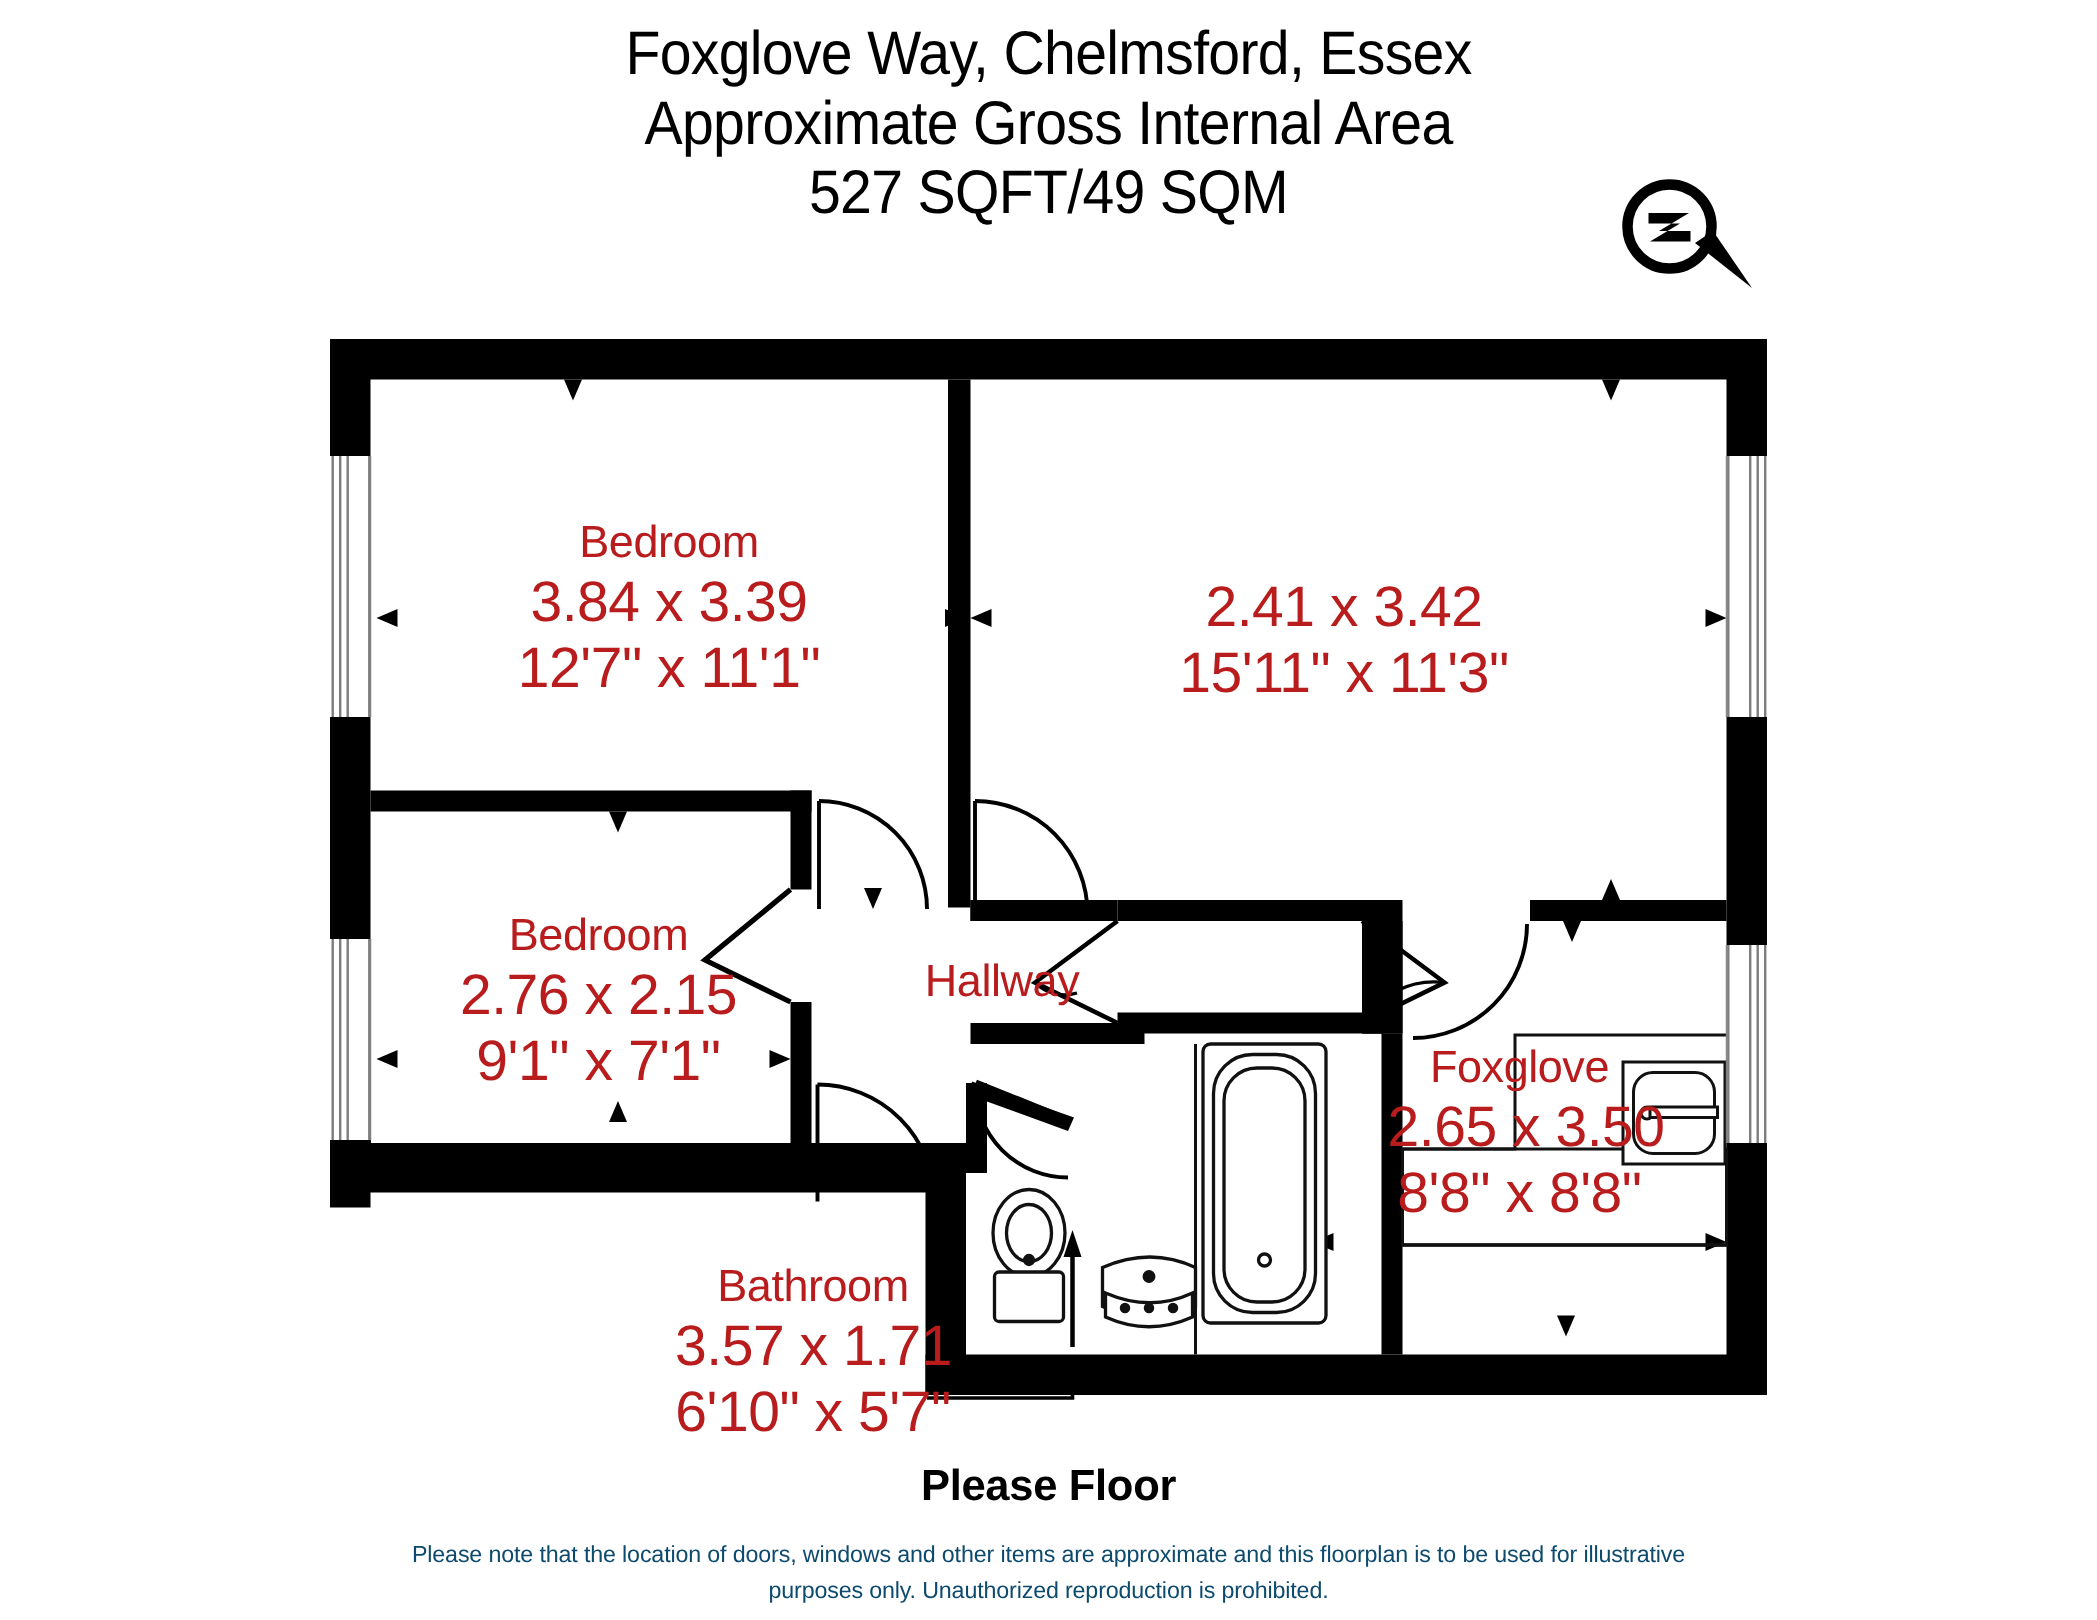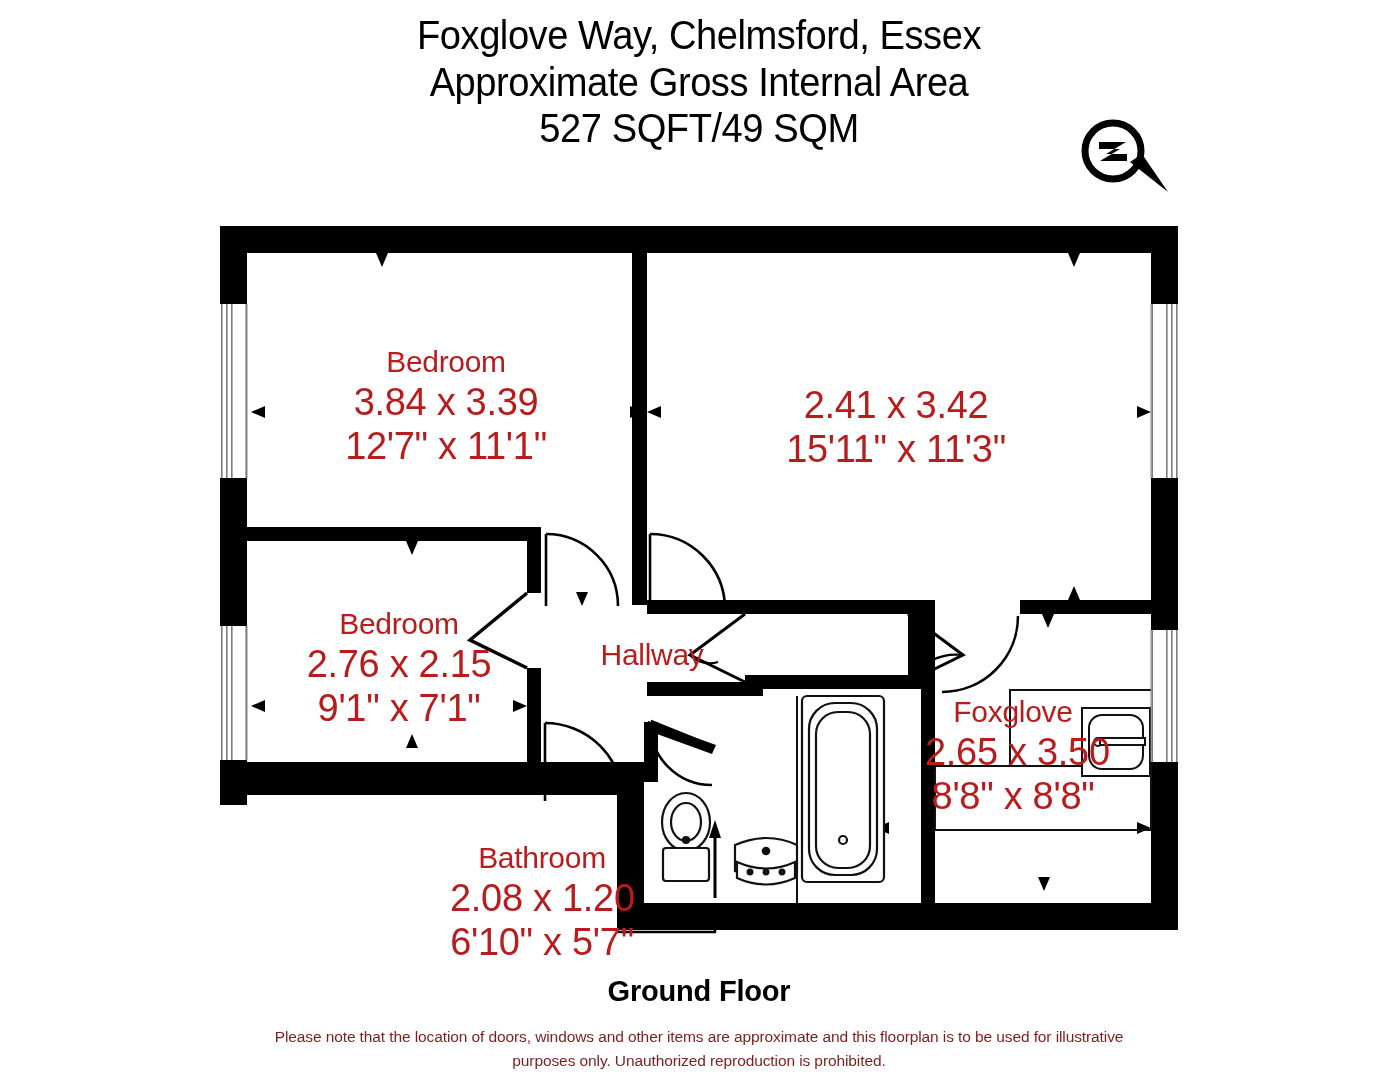--- a/index.html
+++ b/index.html
@@ -96,21 +96,21 @@
     color: #000;
   }
   .disclaimer {
     position: absolute;
     left: 0;
     top: 1025px;
     width: 1398px;
     text-align: center;
     font-size: 15.5px;
     line-height: 1.55;
-    color: #7f1d1d;
+    color: #0c4a6e;
     letter-spacing: -0.1px;
   }
   .disclaimer span { display: block; }
 </style>
 </head>
 <body>
 
 <div id="page">
 
   <div class="header">
@@ -337,36 +337,36 @@
     <span class="dm">2.41 x 3.42</span>
     <span class="dm">15'11" x 11'3"</span>
   </div>
 
   <div class="rlabel" style="left:288px; top:607px; width:222px;">
     <span class="nm">Bedroom</span>
     <span class="dm">2.76 x 2.15</span>
     <span class="dm">9'1" x 7'1"</span>
   </div>
 
-  <div class="rlabel single" style="left:568px; top:638px; width:168px;">
+  <div class="rlabel single" style="left:584px; top:638px; width:168px;">
     <span class="nm">Hallway</span>
   </div>
 
   <div class="rlabel" style="left:925px; top:695px; width:176px;">
     <span class="nm">Foxglove</span>
     <span class="dm">2.65 x 3.50</span>
     <span class="dm">8'8" x 8'8"</span>
   </div>
 
   <div class="rlabel" style="left:450px; top:841px; width:184px;">
     <span class="nm">Bathroom</span>
-    <span class="dm">2.08 x 1.20</span>
+    <span class="dm">3.57 x 1.71</span>
     <span class="dm">6'10" x 5'7"</span>
   </div>
 
-  <div class="floor-title">Ground Floor</div>
+  <div class="floor-title">Please Floor</div>
 
   <div class="disclaimer">
     <span>Please note that the location of doors, windows and other items are approximate and this floorplan is to be used for illustrative</span>
     <span>purposes only. Unauthorized reproduction is prohibited.</span>
   </div>
 
 </div>
 
 </body></html>

